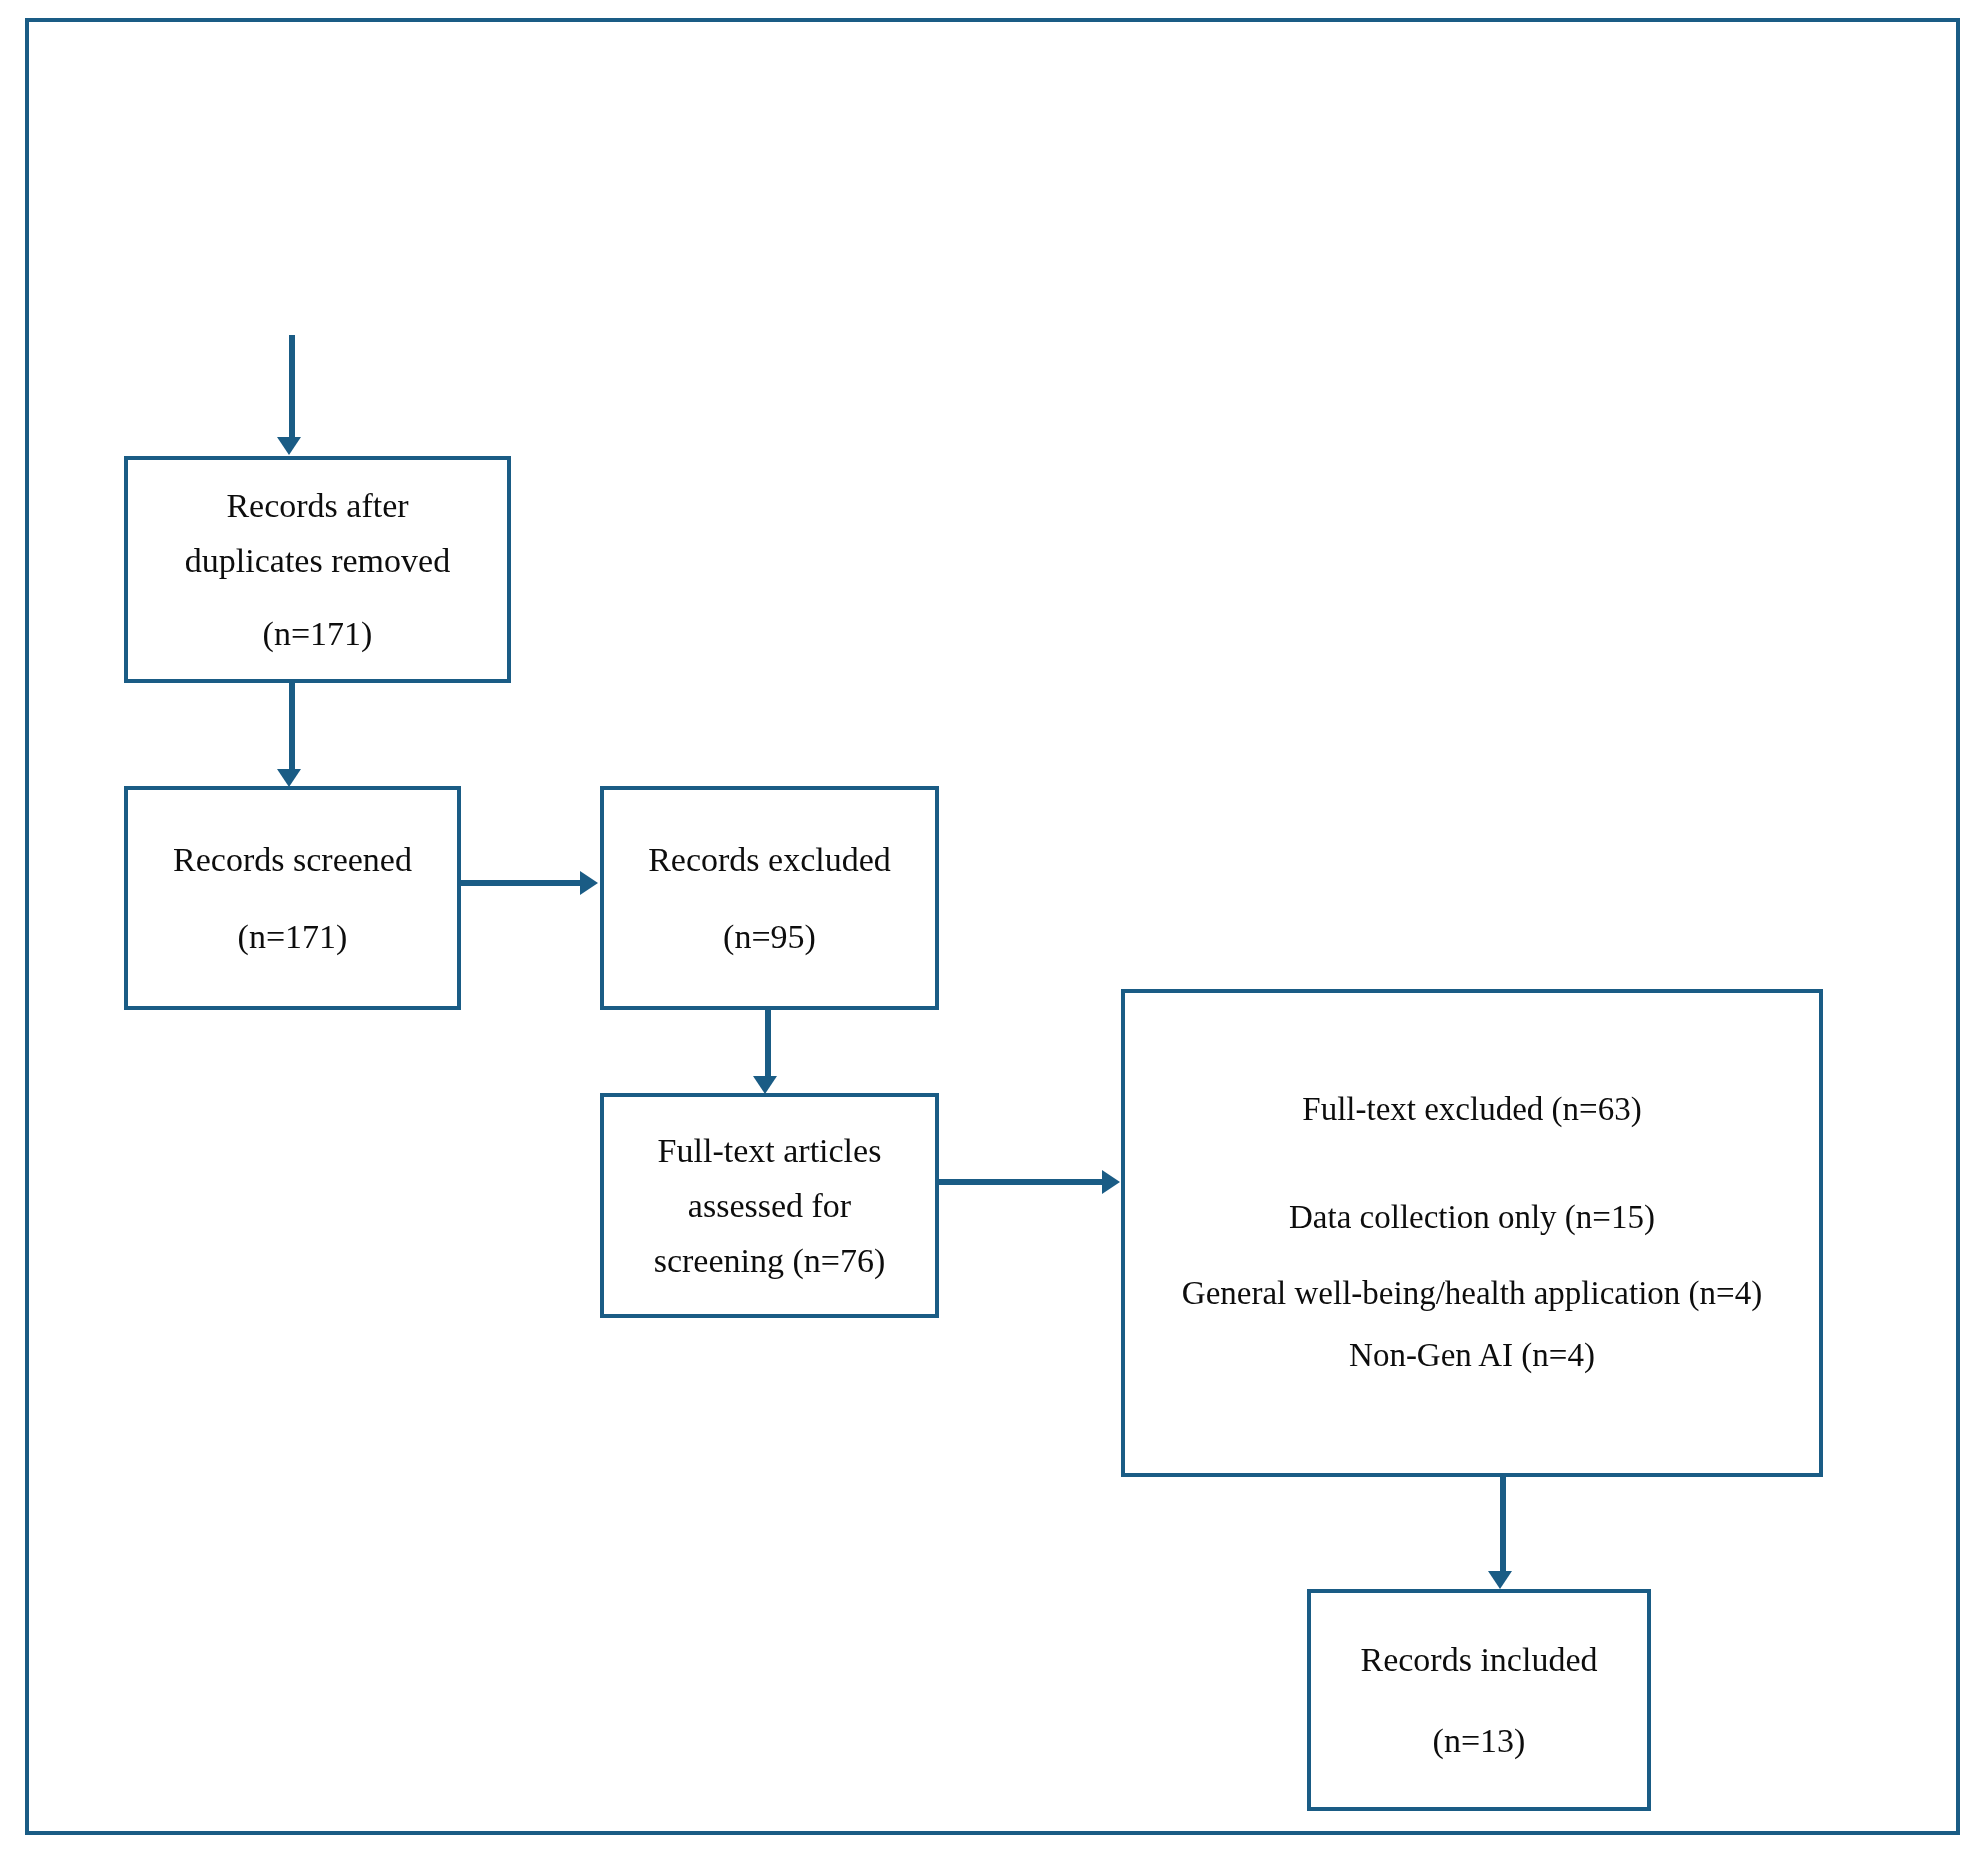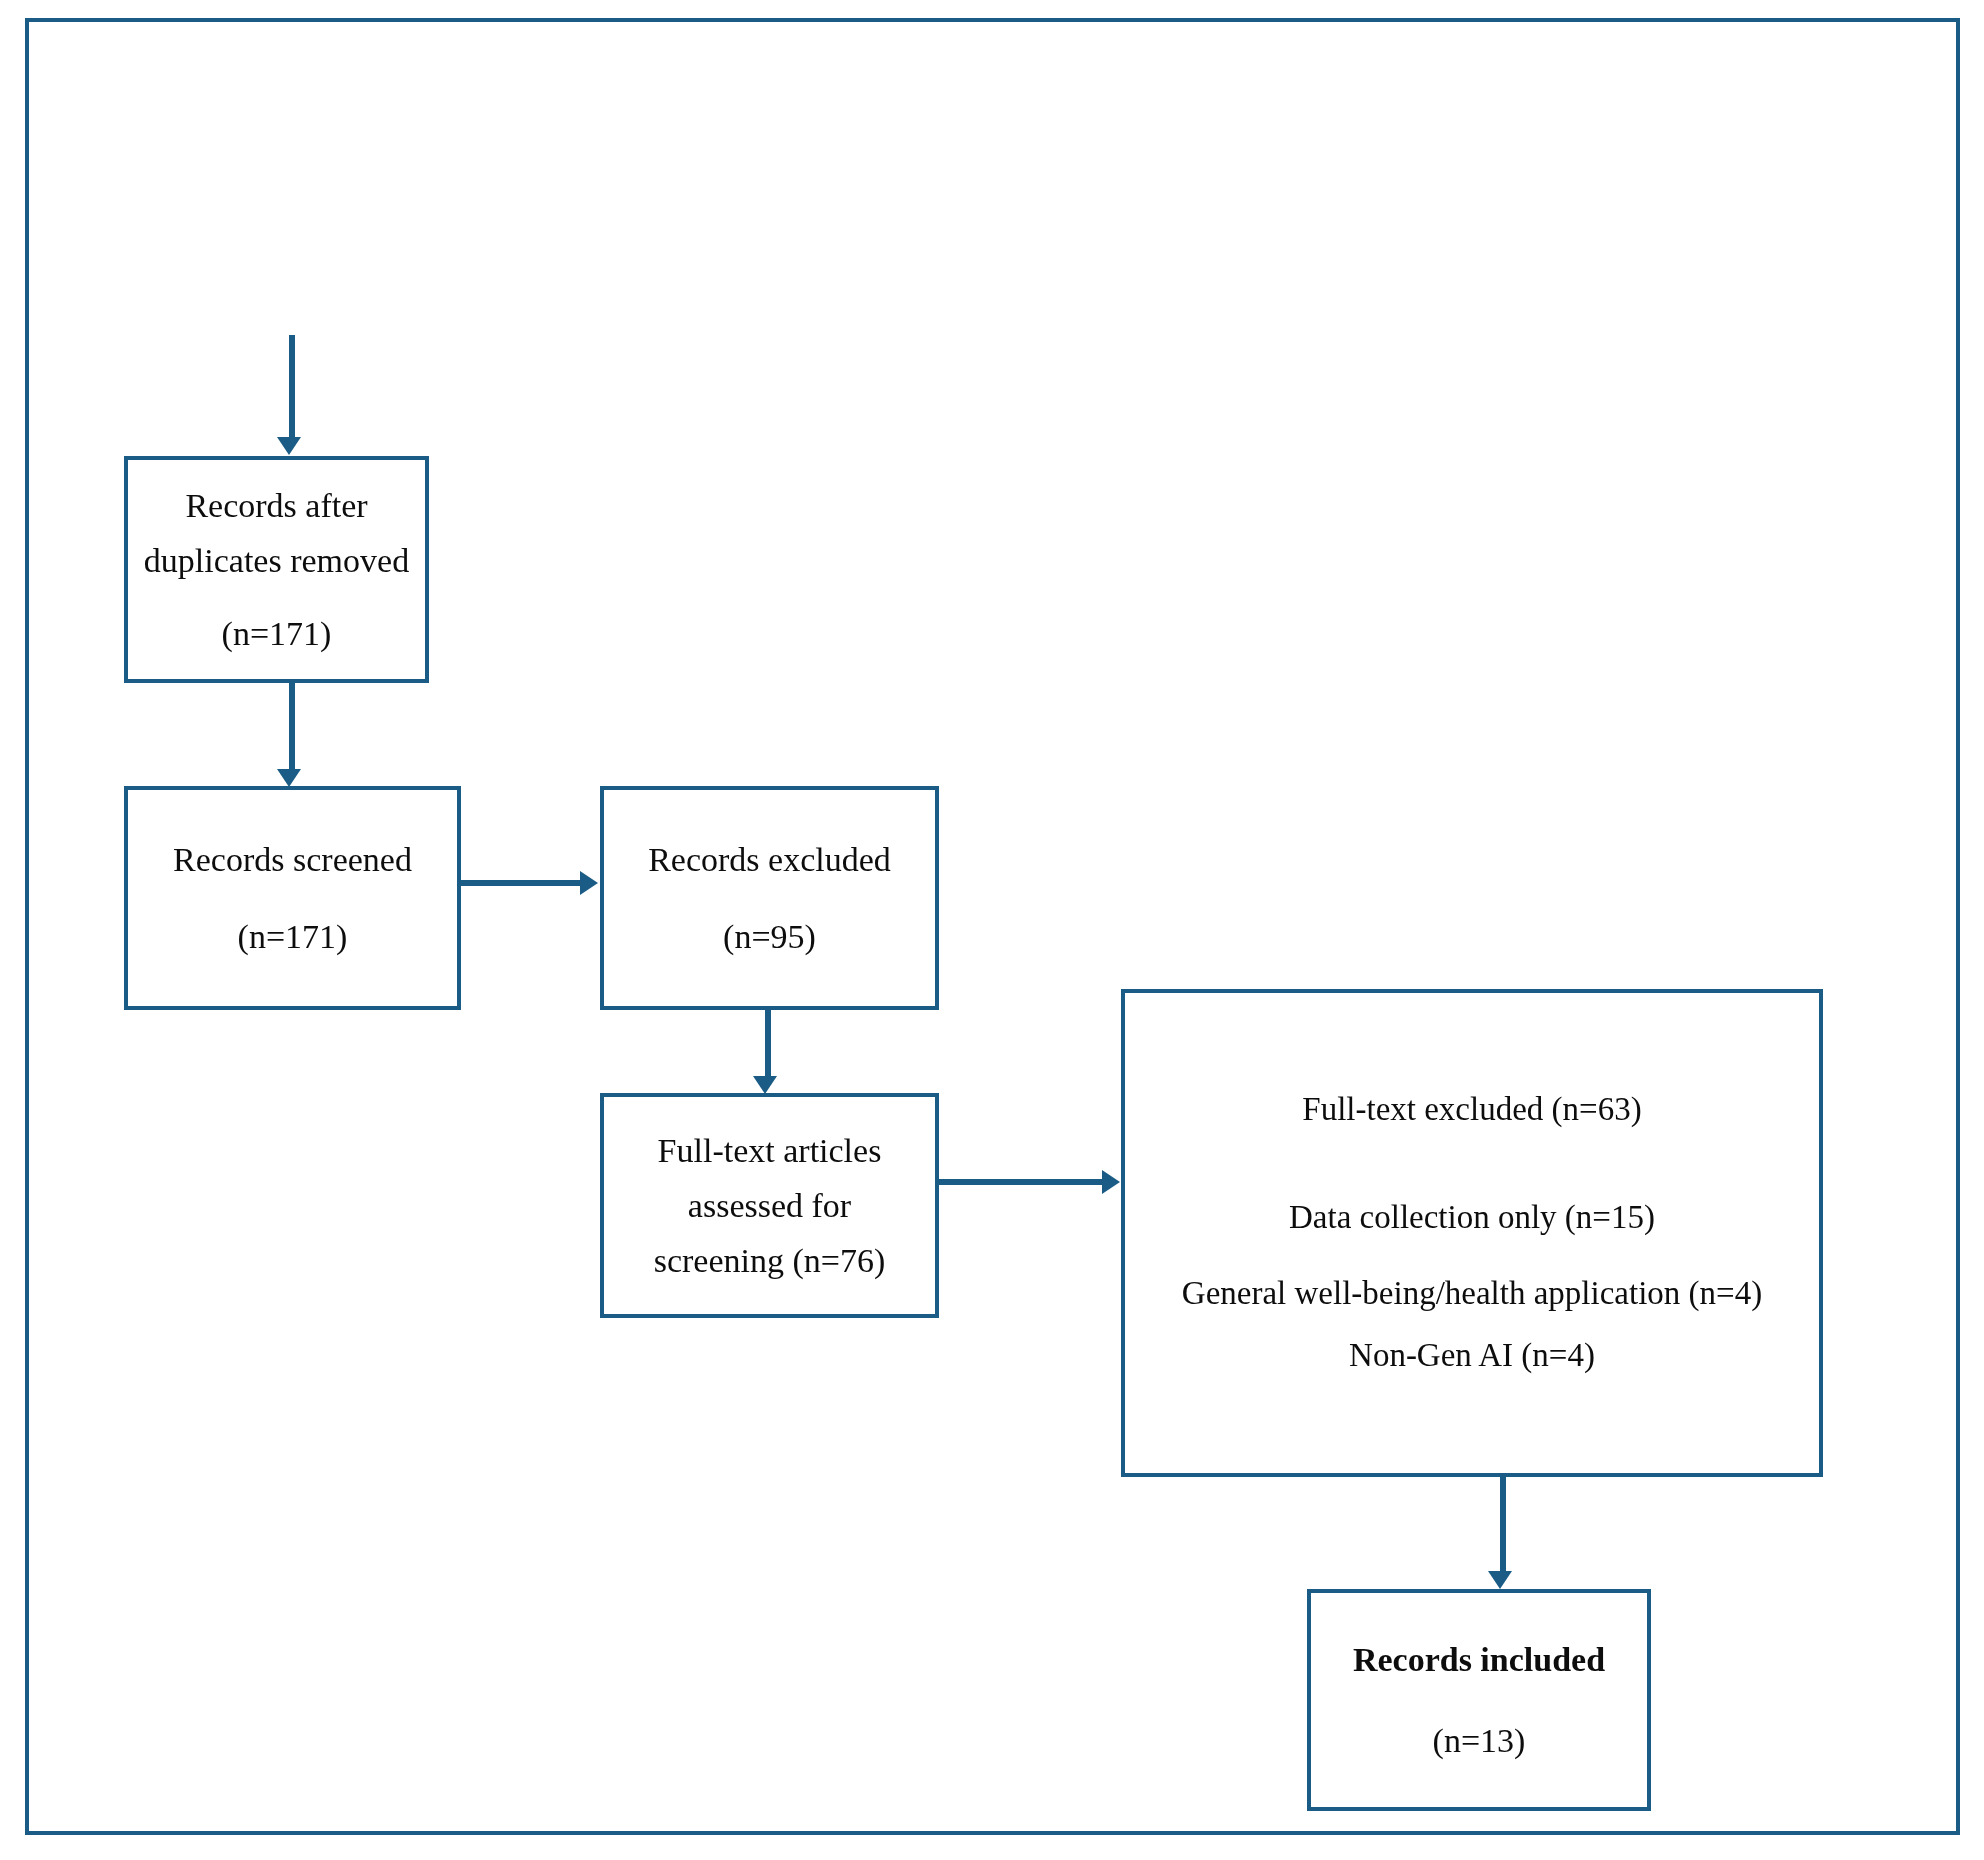--- a/index.html
+++ b/index.html
@@ -41,37 +41,37 @@
     display: block;
     line-height: 1.52;
     white-space: nowrap;
     font-size: 34px;
   }
   .node.small .line { font-size: 34px; }
   .node.wide .line { font-size: 33px; }
 
   
   #node-identified { left: 95px; top: 90px;  width: 337px; height: 225px; }
-  #node-duplicates { left: 95px; top: 434px;  width: 305px; height: 227px; text-align: center; }
+  #node-duplicates { left: 95px; top: 434px;  width: 387px; height: 227px; text-align: center; }
   #node-screened   { left: 95px; top: 764px; width: 337px; height: 224px; }
   #node-excluded   { left: 571px; top: 764px; width: 339px; height: 224px; }
   #node-fulltext   { left: 571px; top: 1071px; width: 339px; height: 225px; }
   #node-ftexcluded { left: 1092px; top: 967px; width: 702px; height: 488px; padding: 18px 14px; }
   #node-included   { left: 1278px; top: 1567px; width: 344px; height: 222px; }
 
   #node-identified .line,
   #node-duplicates .line,
   #node-screened .line,
   #node-excluded .line,
   #node-fulltext .line,
   #node-included .line { line-height: 1.62; }
 
   #node-screened .line:nth-child(1),
   #node-excluded .line:nth-child(1) { margin-bottom: 22px; }
-  #node-included .line:nth-child(1) { margin-bottom: 26px; font-weight: bold; }
+  #node-included .line:nth-child(1) { margin-bottom: 26px; }
   #node-duplicates .line:nth-child(2) { margin-bottom: 17px; }
 
   
   #node-ftexcluded .line { line-height: 1.45; }
   #node-ftexcluded .gap-lg { height: 60px; }
   #node-ftexcluded .gap-sm { height: 14.3px; }
 
   
   .conn {
     position: absolute;

